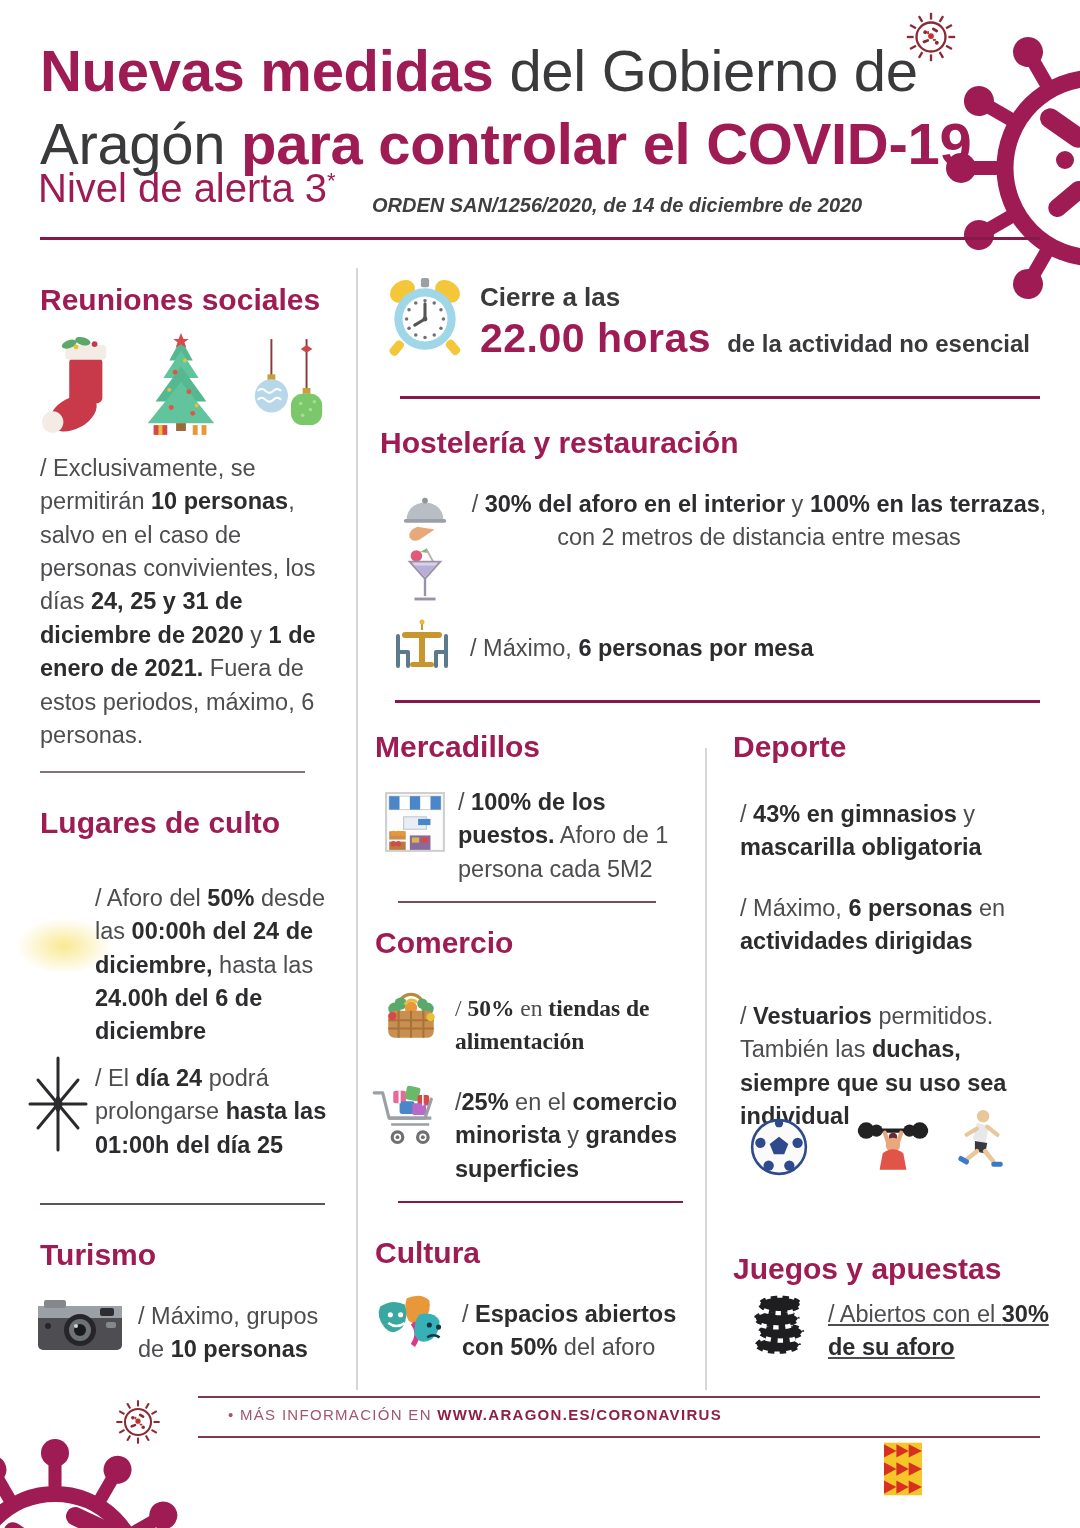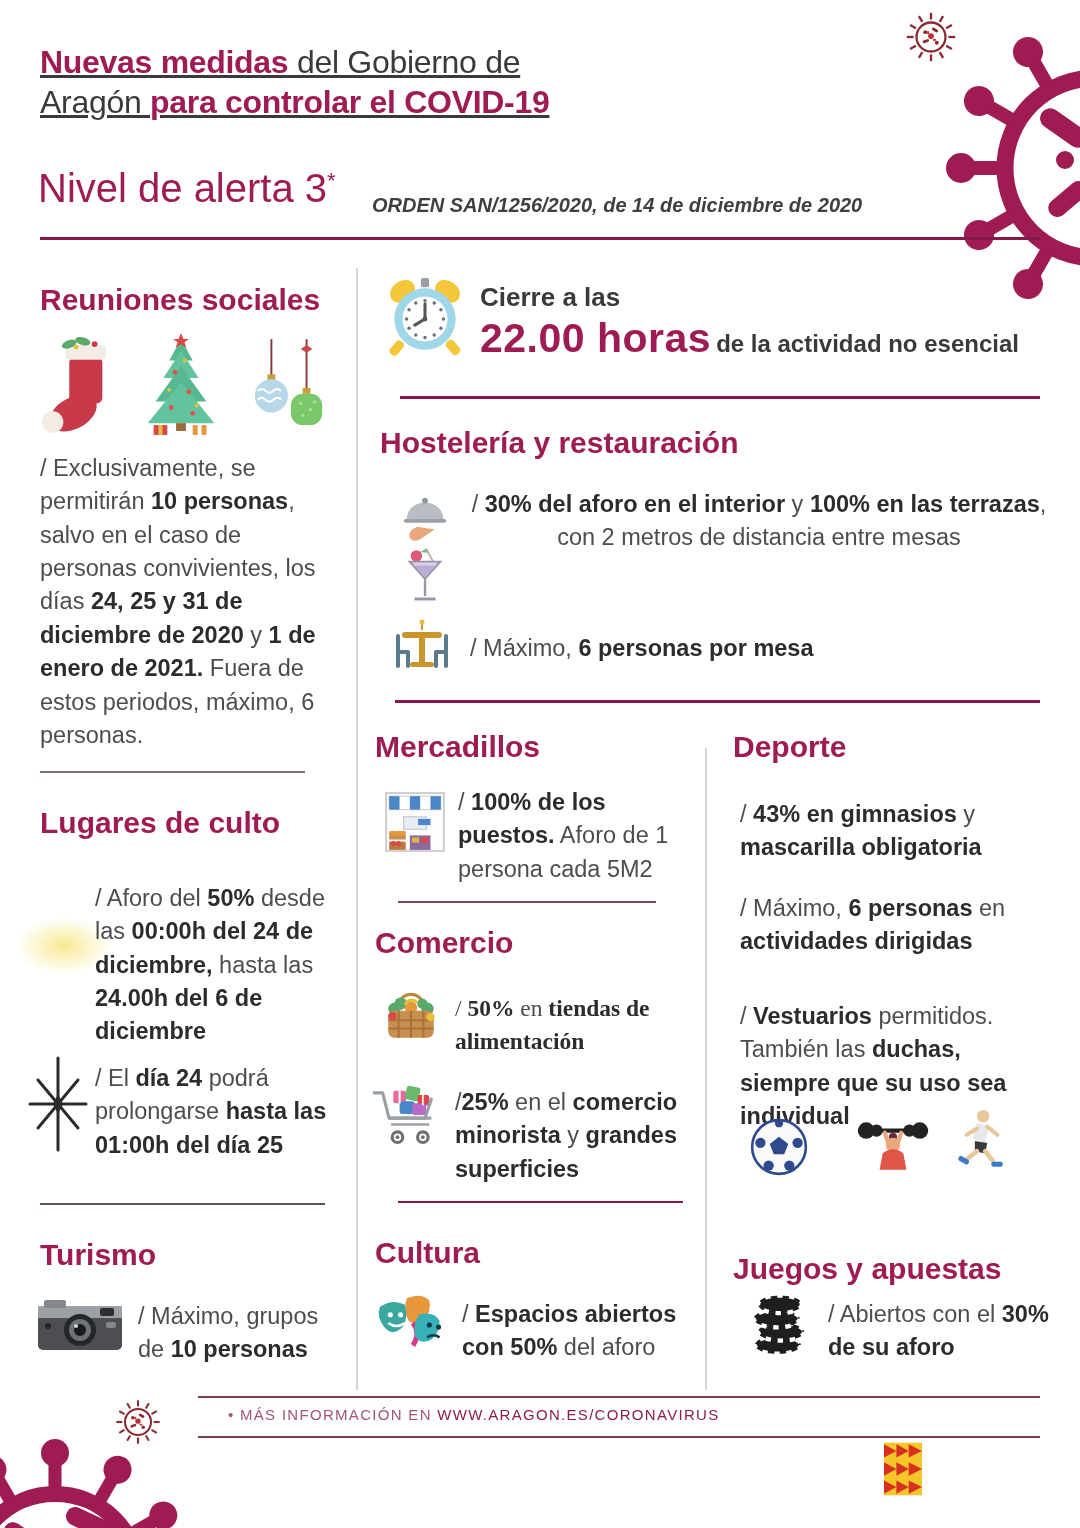--- a/index.html
+++ b/index.html
@@ -10,21 +10,21 @@
     --bold:#2c2c2e;
   }
   *{margin:0;padding:0;box-sizing:border-box;}
   html,body{background:#ffffff;}
   .page{
     position:relative;width:1080px;height:1528px;background:#ffffff;overflow:hidden;
     font-family:"Liberation Sans","DejaVu Sans",sans-serif;color:var(--body);
   }
   .abs{position:absolute;}
   
-  .title{left:40px;top:42px;font-size:32px;line-height:1.26;color:var(--ink);letter-spacing:-0.3px;text-decoration:underline;}
+  .title{left:40px;top:34px;font-size:58px;line-height:1.26;color:var(--ink);letter-spacing:-0.3px;}
   .rich b{font-weight:700;color:var(--bold);}
   .rich .accent, .rich b.accent{color:var(--accent);}
   .alert{left:38px;top:166px;font-size:40px;color:var(--accent);}
   .alert sup{font-size:22px;}
   .order{left:372px;top:194px;font-size:20px;font-style:italic;font-weight:700;color:#3f3f41;}
   .hr{background:var(--accent-dark);}
   .hr-header{left:40px;top:237px;width:1000px;height:3px;}
   
   .vd{width:2px;background:#d6d6d6;}
   .vd1{left:356px;top:268px;height:1122px;}
@@ -50,21 +50,21 @@
   .lc2{left:95px;top:1062px;width:252px;}
   .t-turismo{left:40px;top:1238px;}
   .cam-ic{left:36px;top:1292px;width:88px;height:62px;}
   .turismo-txt{left:138px;top:1300px;width:205px;}
   
   .alarm-ic{left:382px;top:274px;width:86px;height:86px;}
   .banner{left:480px;top:282px;}
   .banner-l1{font-size:26px;font-weight:700;color:var(--ink);}
   .banner-l2{display:flex;align-items:baseline;margin-top:2px;}
   .banner-time{font-size:41px;font-weight:700;color:var(--accent);letter-spacing:0.5px;}
-  .banner-suffix{font-size:24px;font-weight:700;color:var(--ink);margin-left:5px;}
+  .banner-suffix{font-size:24px;font-weight:700;color:var(--ink);margin-left:16px;}
   
   .t-host{left:380px;top:426px;}
   .h1i{left:398px;top:490px;width:54px;height:54px;}
   .h1t{left:470px;top:488px;width:578px;text-align:center;}
   .h2i{left:402px;top:544px;width:46px;height:64px;}
   .h2t{left:470px;top:576px;width:578px;}
   .h3i{left:390px;top:618px;width:64px;height:58px;}
   .h3t{left:470px;top:632px;width:578px;}
   
   .t-merc{left:375px;top:730px;}
@@ -81,26 +81,26 @@
   
   .t-dep{left:733px;top:730px;}
   .d1{left:740px;top:798px;width:312px;}
   .d2{left:740px;top:892px;width:312px;}
   .d3{left:740px;top:1000px;width:316px;}
   .soc-ic{left:748px;top:1116px;width:62px;height:62px;}
   .wt-ic{left:850px;top:1112px;width:86px;height:66px;}
   .run-ic{left:952px;top:1108px;width:56px;height:66px;}
   .t-jue{left:733px;top:1236px;margin-top:16px;}
   .ji{left:748px;top:1290px;width:64px;height:66px;}
-  .jt{left:828px;top:1298px;width:228px;}
+  .jt{left:828px;top:1298px;width:228px;text-decoration:underline;}
   
   .hr-f{left:198px;top:1396px;width:842px;height:2px;background:#7d3a52;}
   .hr-f2{left:198px;top:1436px;width:842px;height:2px;background:#7d3a52;}
   .finfo{left:228px;top:1406px;font-size:15px;letter-spacing:1.3px;color:#a2566c;}
-  .finfo b{color:#8e2045;font-weight:400;}
+  .finfo b{color:#8e2045;font-weight:700;}
   .logo{left:884px;top:1442px;display:flex;gap:8px;align-items:center;}
   .logo-flag{width:38px;height:54px;}
   .logo-text{font-size:24px;font-weight:700;color:#141414;line-height:1.02;letter-spacing:-0.5px;}
   
   .virus-tr-big{left:945px;top:18px;width:300px;height:300px;}
   .virus-tr-small{left:902px;top:8px;width:58px;height:58px;}
   .virus-bl-big{left:-85px;top:1438px;width:280px;height:280px;}
   .virus-bl-small{left:112px;top:1396px;width:52px;height:52px;}
 </style>
 </head>

